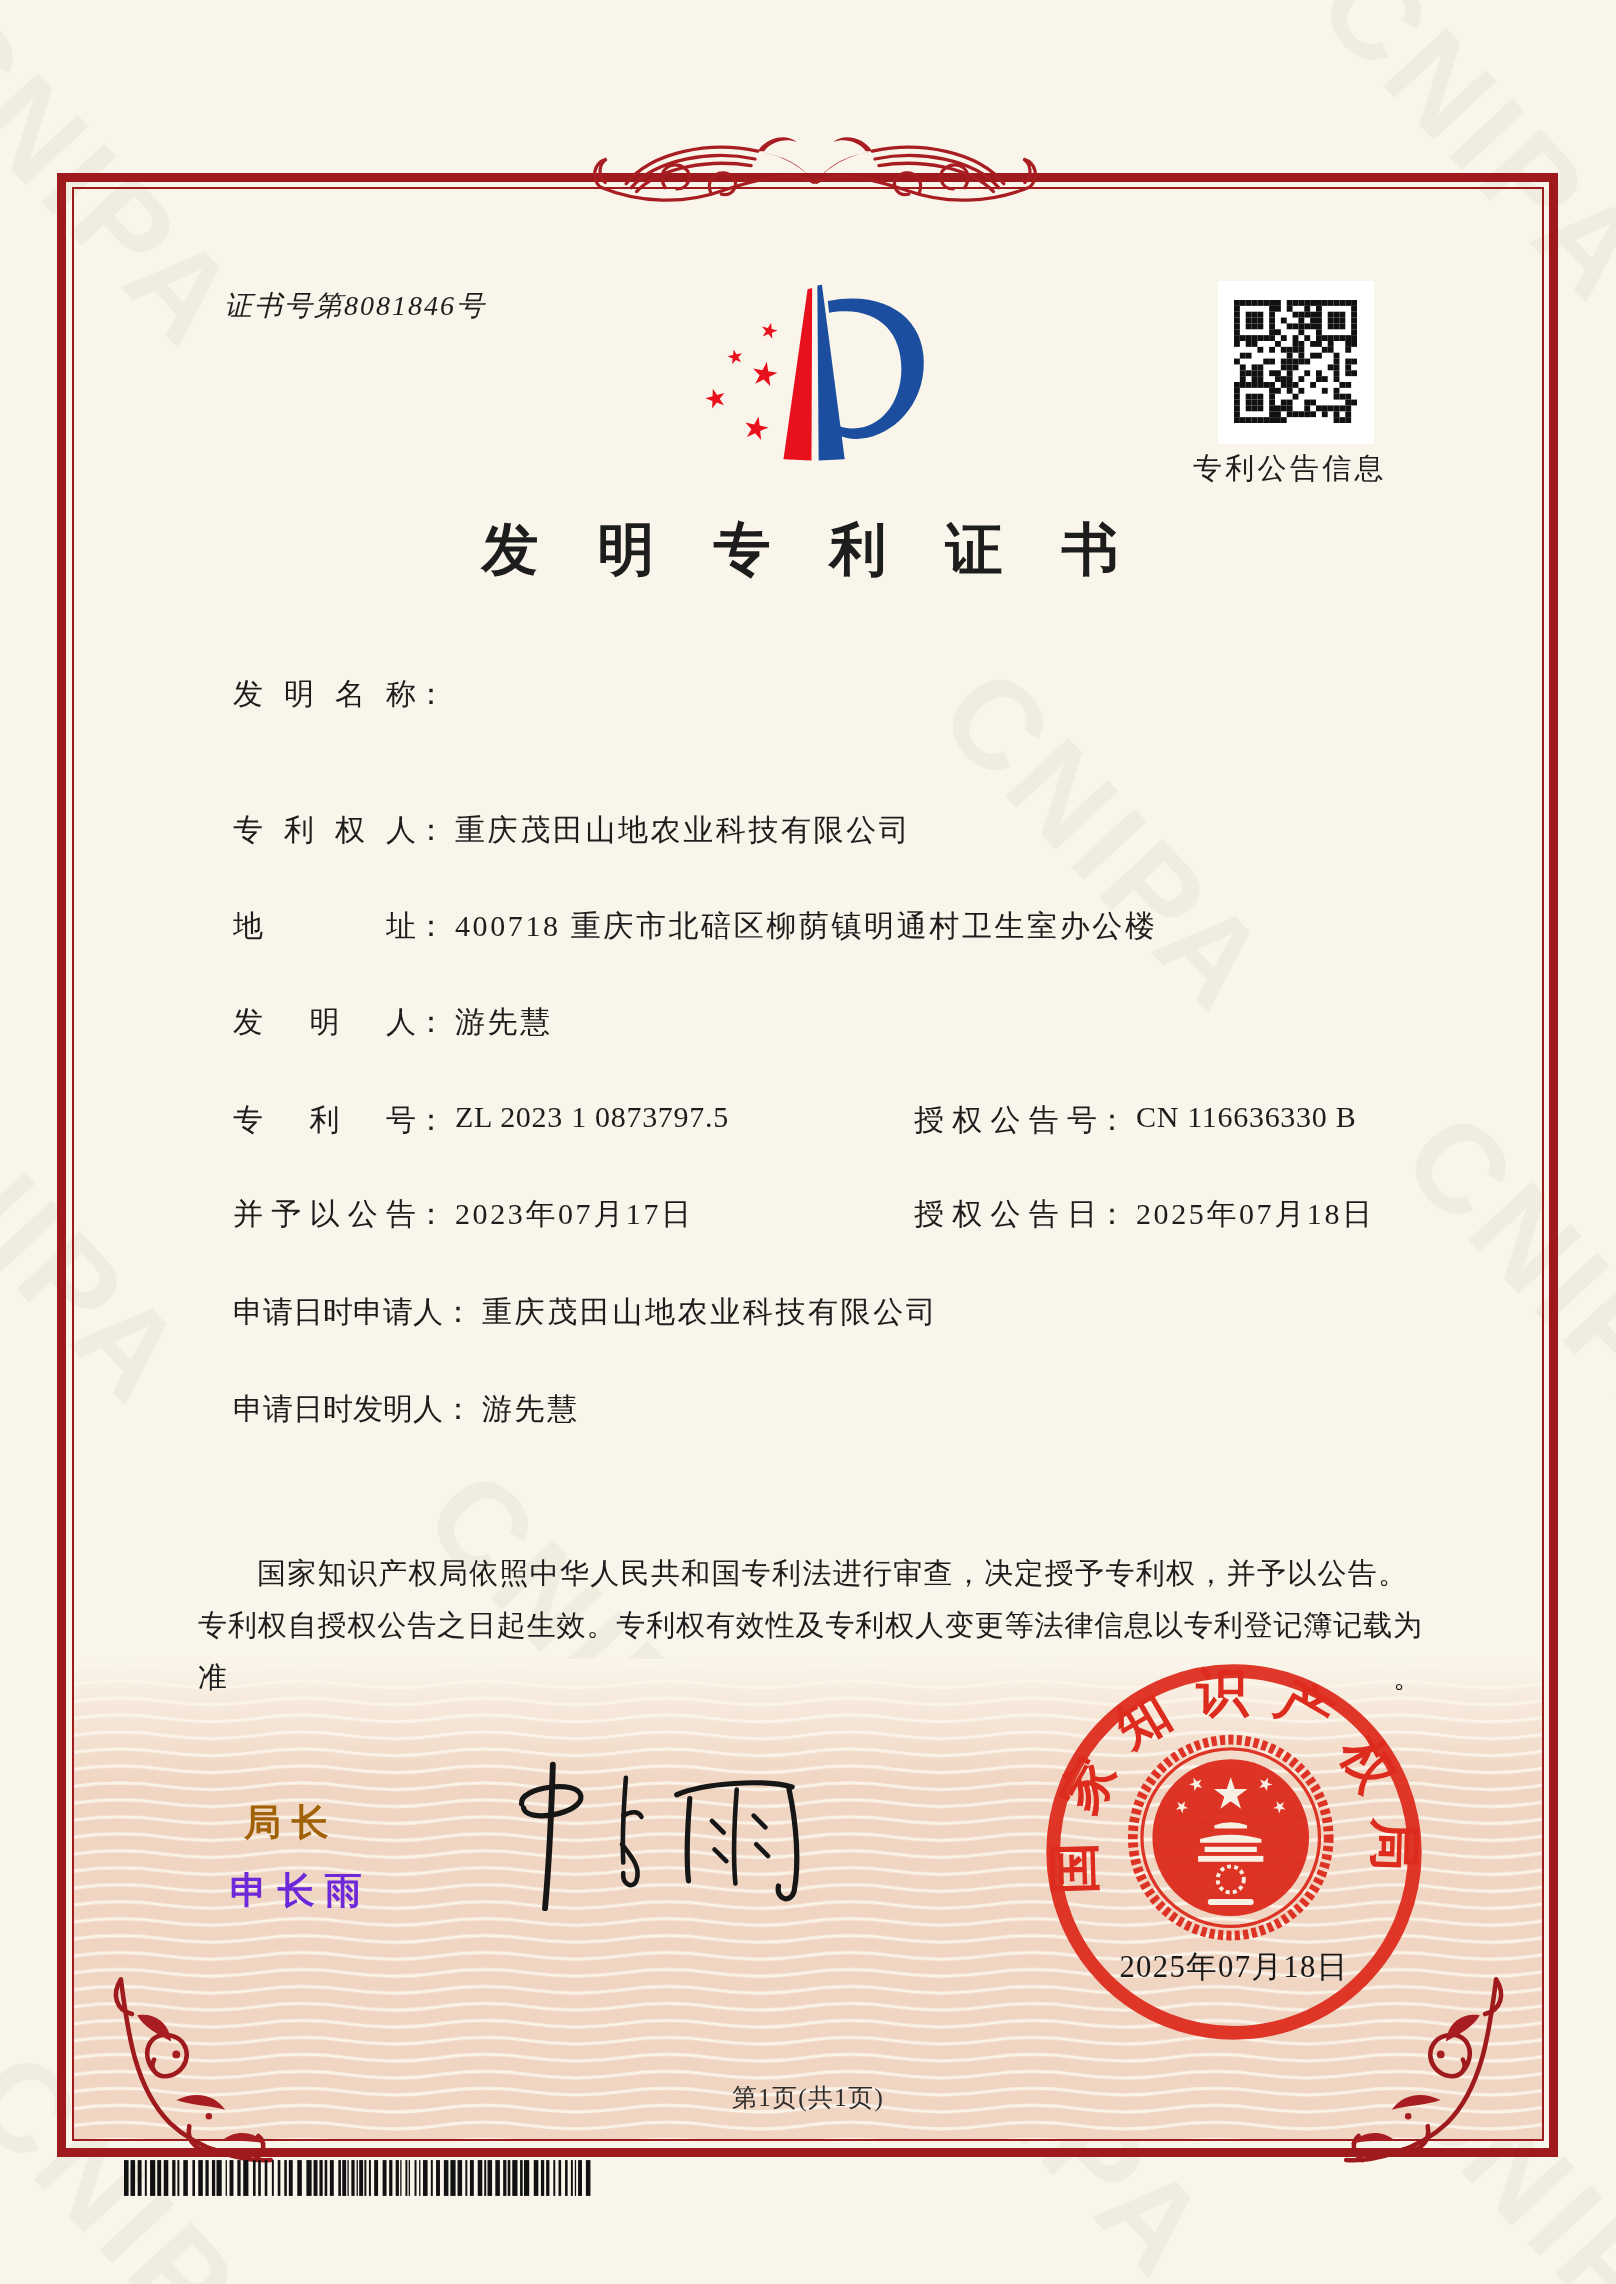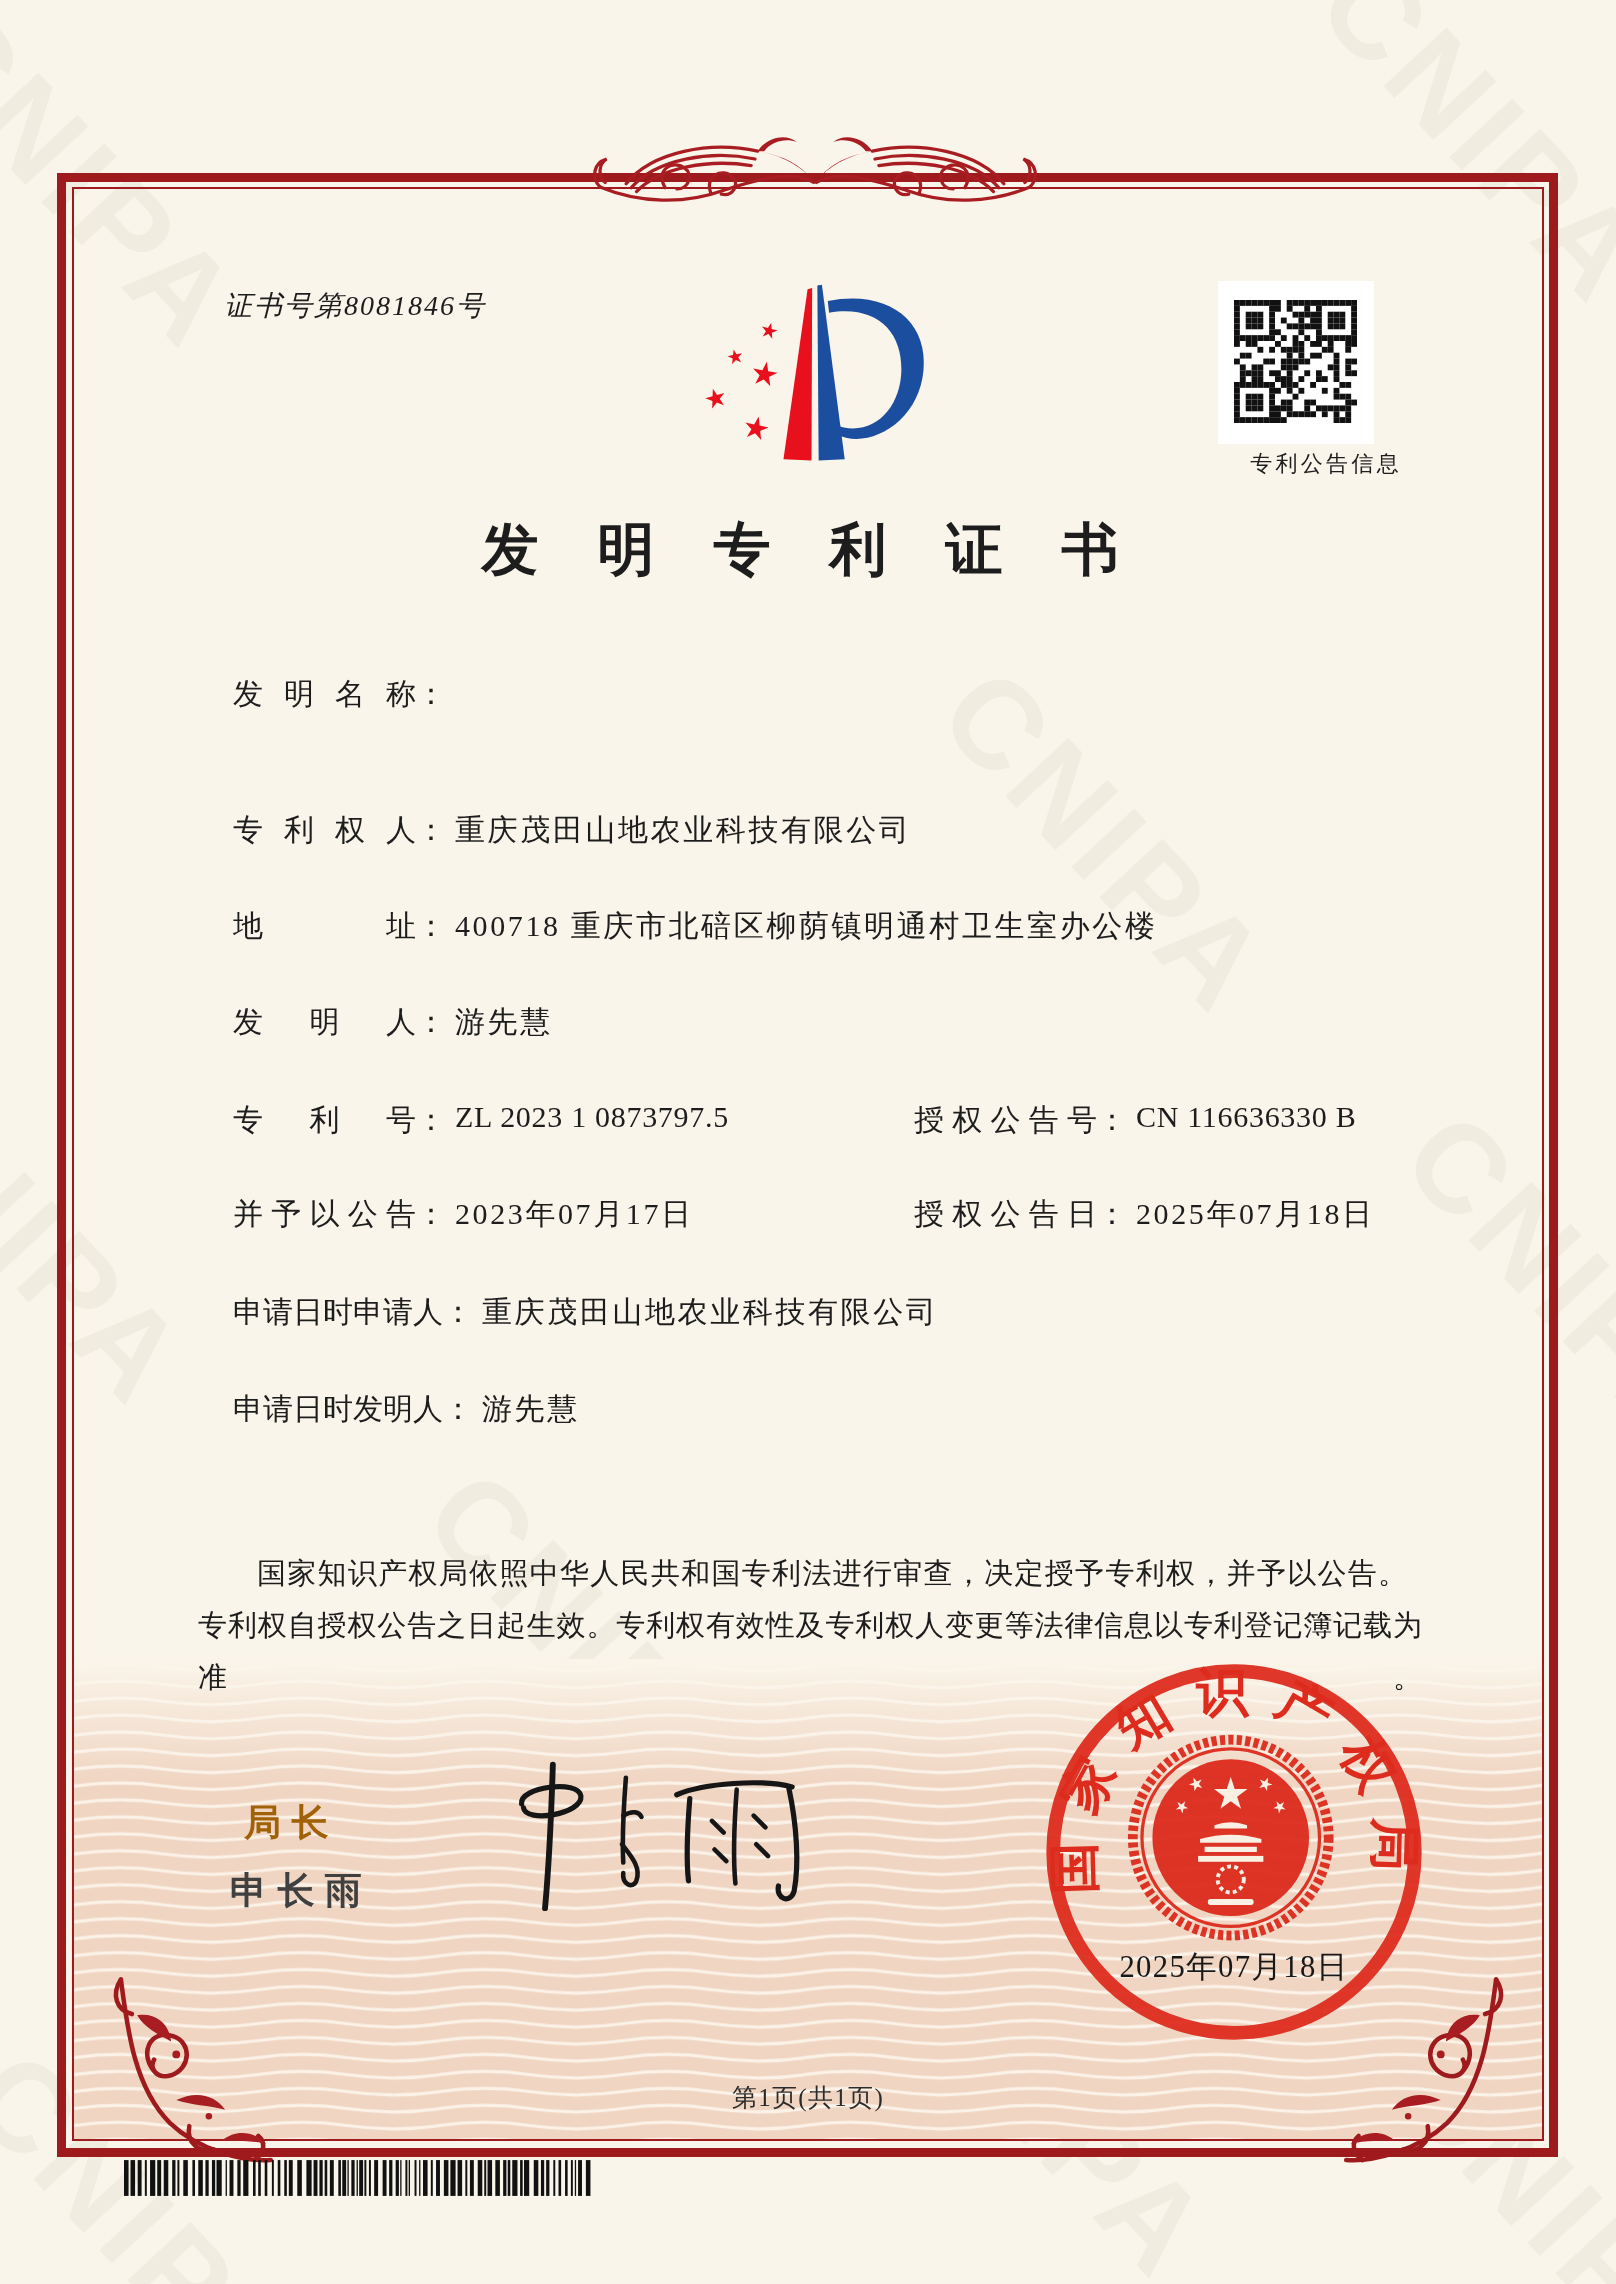--- a/index.html
+++ b/index.html
@@ -25,36 +25,36 @@
     position:absolute;left:72px;top:187px;width:1468px;height:1950px;
     border:2.6px solid #9e1a1d;
   }
   
   .cert-no{position:absolute;left:224px;top:287px;font-size:28px;letter-spacing:2px;font-style:italic;}
   .title{
     position:absolute;left:0;right:16px;top:512px;text-align:center;
     font-size:57px;font-weight:700;letter-spacing:59px;padding-left:59px;
   }
   .qr-panel{position:absolute;left:1218px;top:281px;width:156px;height:163px;background:#ffffff;}
-  .qr-caption{position:absolute;left:1193px;top:449px;width:209px;text-align:right;font-size:22px;letter-spacing:3.3px;}
+  .qr-caption{position:absolute;left:1193px;top:449px;width:209px;text-align:left;font-size:29px;letter-spacing:3.3px;}
   
   .row{position:absolute;left:225px;width:1278px;font-size:30px;white-space:nowrap;display:flex;}
   .lbl{display:inline-block;width:183px;text-align:justify;text-align-last:justify;margin-left:8px;}
   .lbl.auto{width:auto;text-align-last:auto;}
   .colon{margin-right:9px;}
   .val{letter-spacing:2.6px;}
   .val.latin{letter-spacing:0.7px;}
   .col2{position:absolute;left:681px;top:0;display:flex;}
   
   .legal{position:absolute;left:198px;top:1547px;width:1224px;font-size:29px;line-height:52px;}
   .legal .l1{text-indent:59px;letter-spacing:1.3px;}
   .legal .l2{text-align:justify;text-align-last:justify;}
   
   .sig-title{position:absolute;left:244px;top:1798px;font:700 37px "Liberation Sans","DejaVu Sans",sans-serif;letter-spacing:10.4px;color:#a16207;}
-  .sig-name{position:absolute;left:230px;top:1866px;font:700 37px "Liberation Sans","DejaVu Sans",sans-serif;letter-spacing:10.4px;color:#404040;}
+  .sig-name{position:absolute;left:230px;top:1866px;font:700 37px "Liberation Sans","DejaVu Sans",sans-serif;letter-spacing:10.4px;color:#6d28d9;}
   .footer{position:absolute;left:0;right:0;top:2081px;text-align:center;font-size:25px;letter-spacing:1.3px;color:#2b2b2b;}
   .fade{position:absolute;left:74px;top:1659px;width:1468px;height:124px;
         background:linear-gradient(#faf5ea, rgba(250,245,234,0));}
 </style>
 </head>
 <body>
 
 <div id="page">
 
   <svg width="0" height="0" style="position:absolute" aria-hidden="true">

